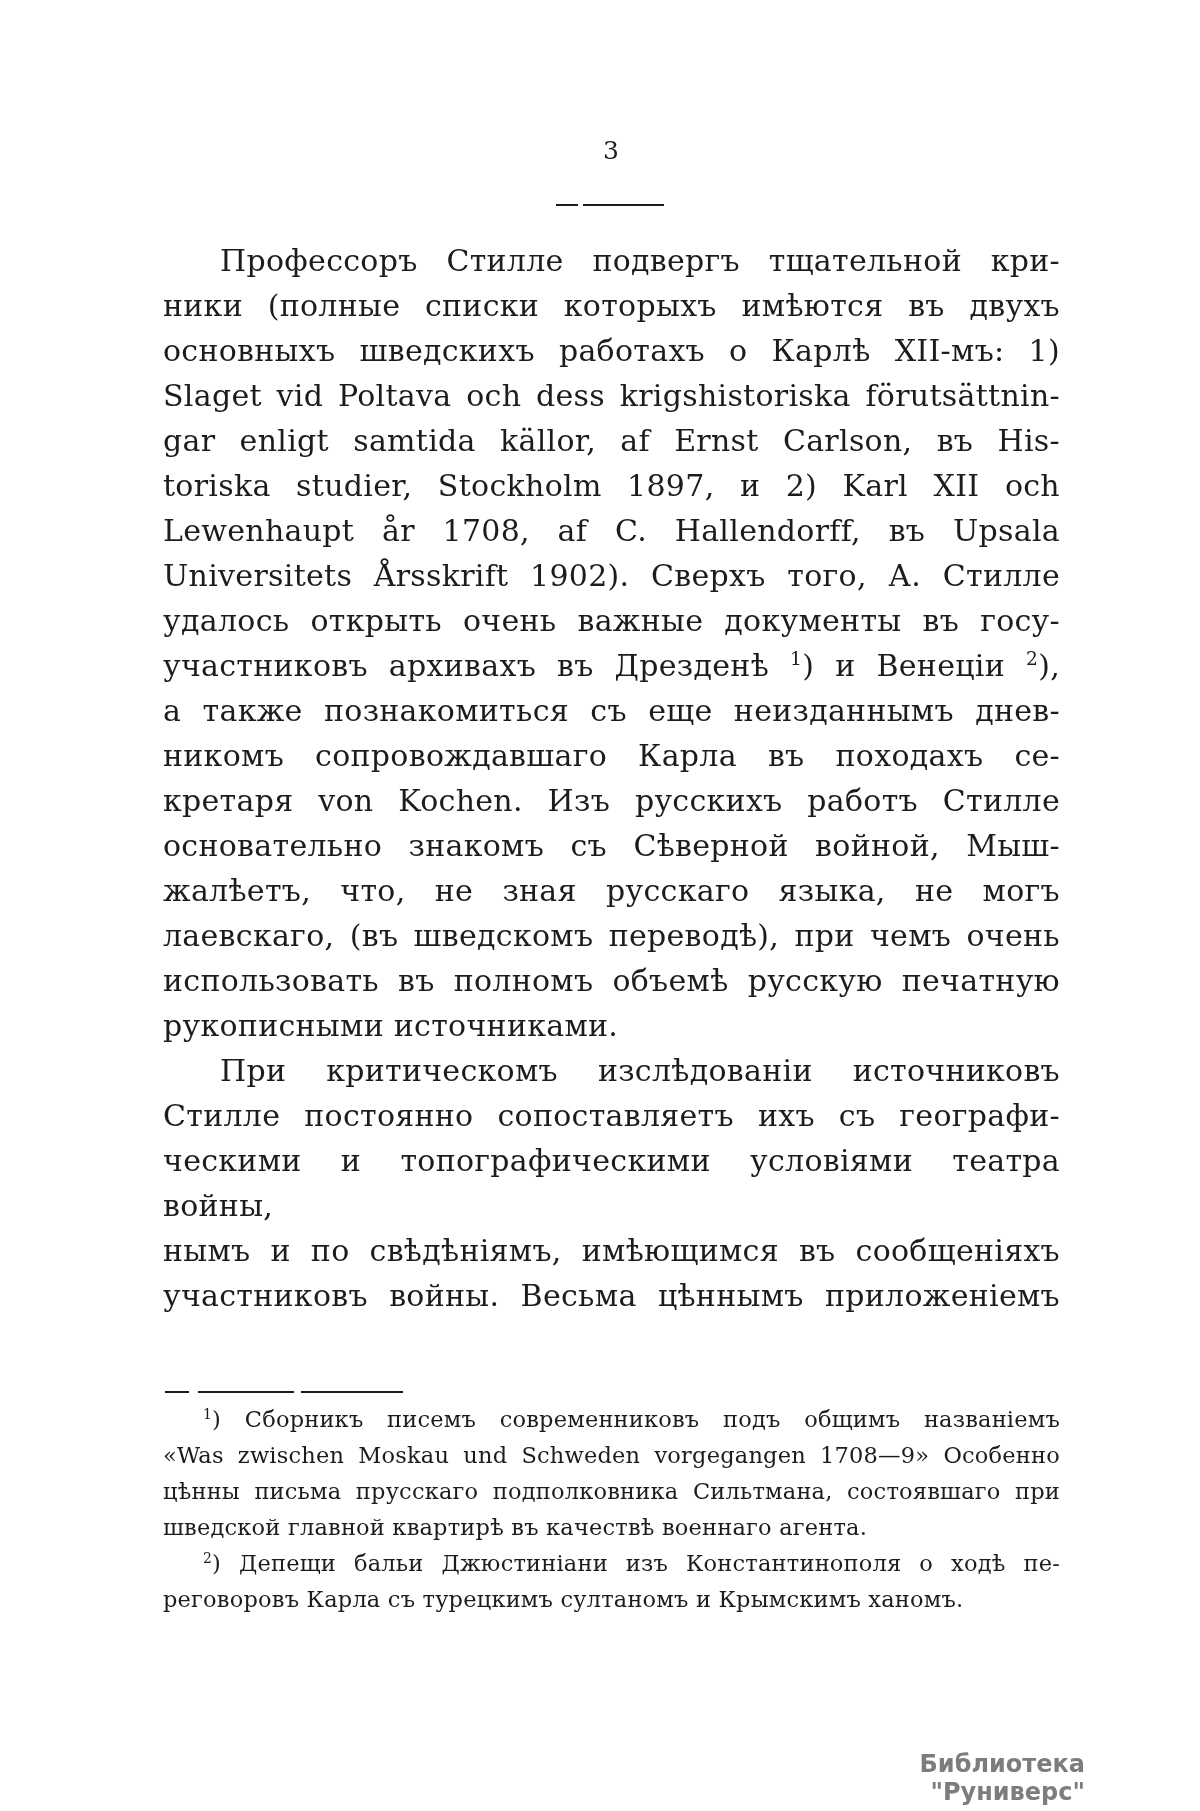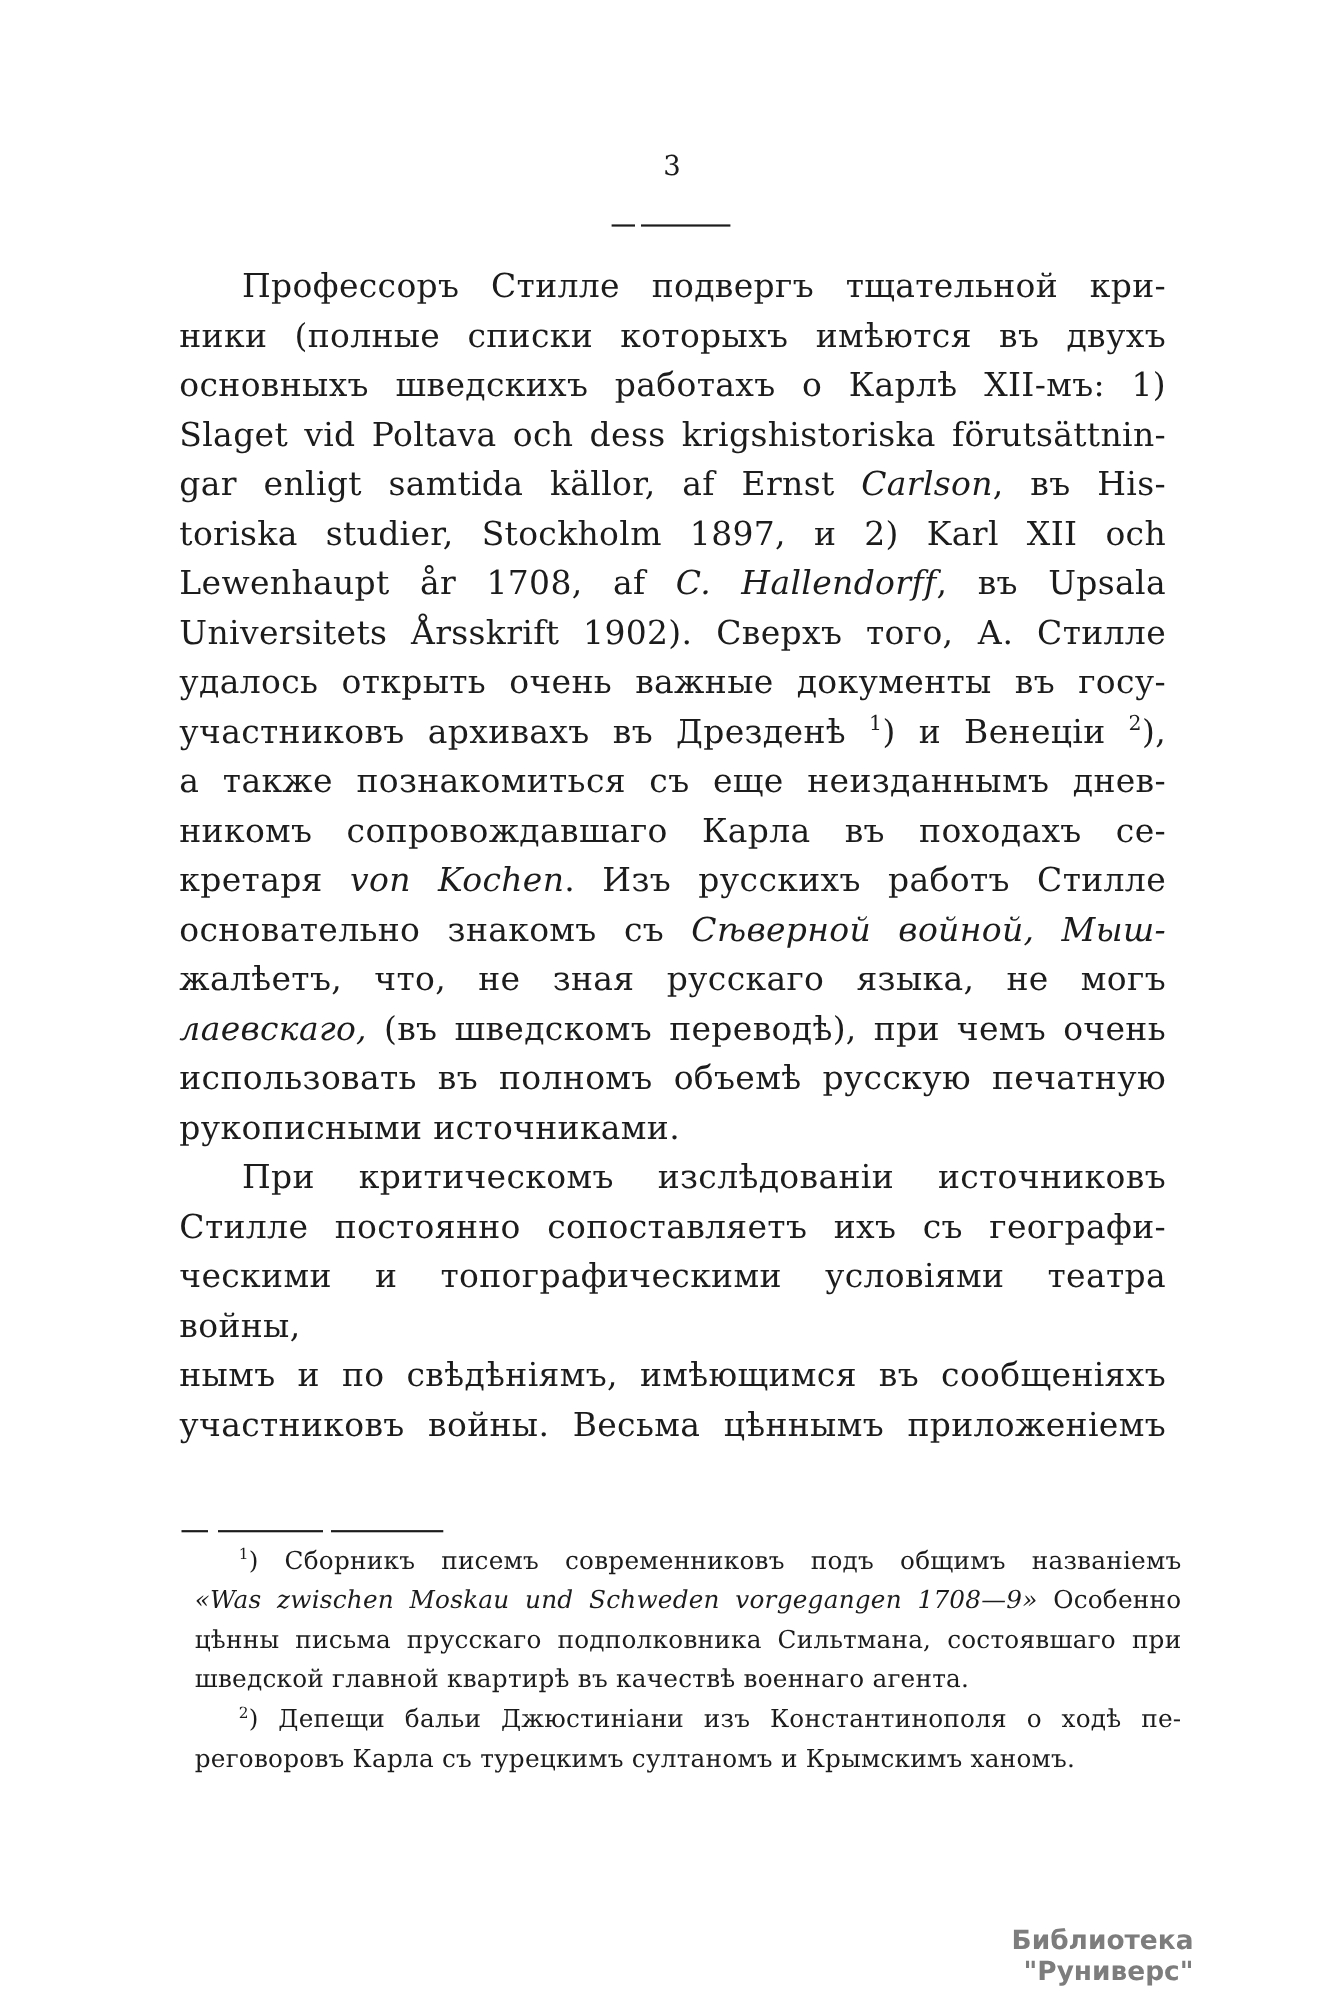--- a/index.html
+++ b/index.html
@@ -35,32 +35,32 @@
     left: 163px;
     top: 210px;
     width: 897px;
     font-size: 30px;
     line-height: 45px;
     letter-spacing: 0.3px;
     margin-top: 28px;
   }
   .footnotes {
     position: absolute;
-    left: 177px;
+    left: 163px;
     top: 1401px;
     width: 897px;
     font-size: 22.5px;
     line-height: 36px;
     letter-spacing: 0.2px;
   }
   .line { text-align: justify; text-align-last: justify; }
   .line.last { text-align-last: left; }
   .main .line.indent { text-indent: 57px; }
   .footnotes .line.indent { text-indent: 40px; }
-  .it { font-style: italic; }
+  .it { }
   .sup { font-size: 62%; vertical-align: super; line-height: 0; }
   .fn-rule {
     position: absolute;
     left: 165px;
     top: 1391px;
     width: 238px;
     height: 2px;
     background: linear-gradient(to right,
       var(--ink,#1c1c1c) 0 10%, transparent 10% 14%,
       var(--ink,#1c1c1c) 14% 54%, transparent 54% 57%,

